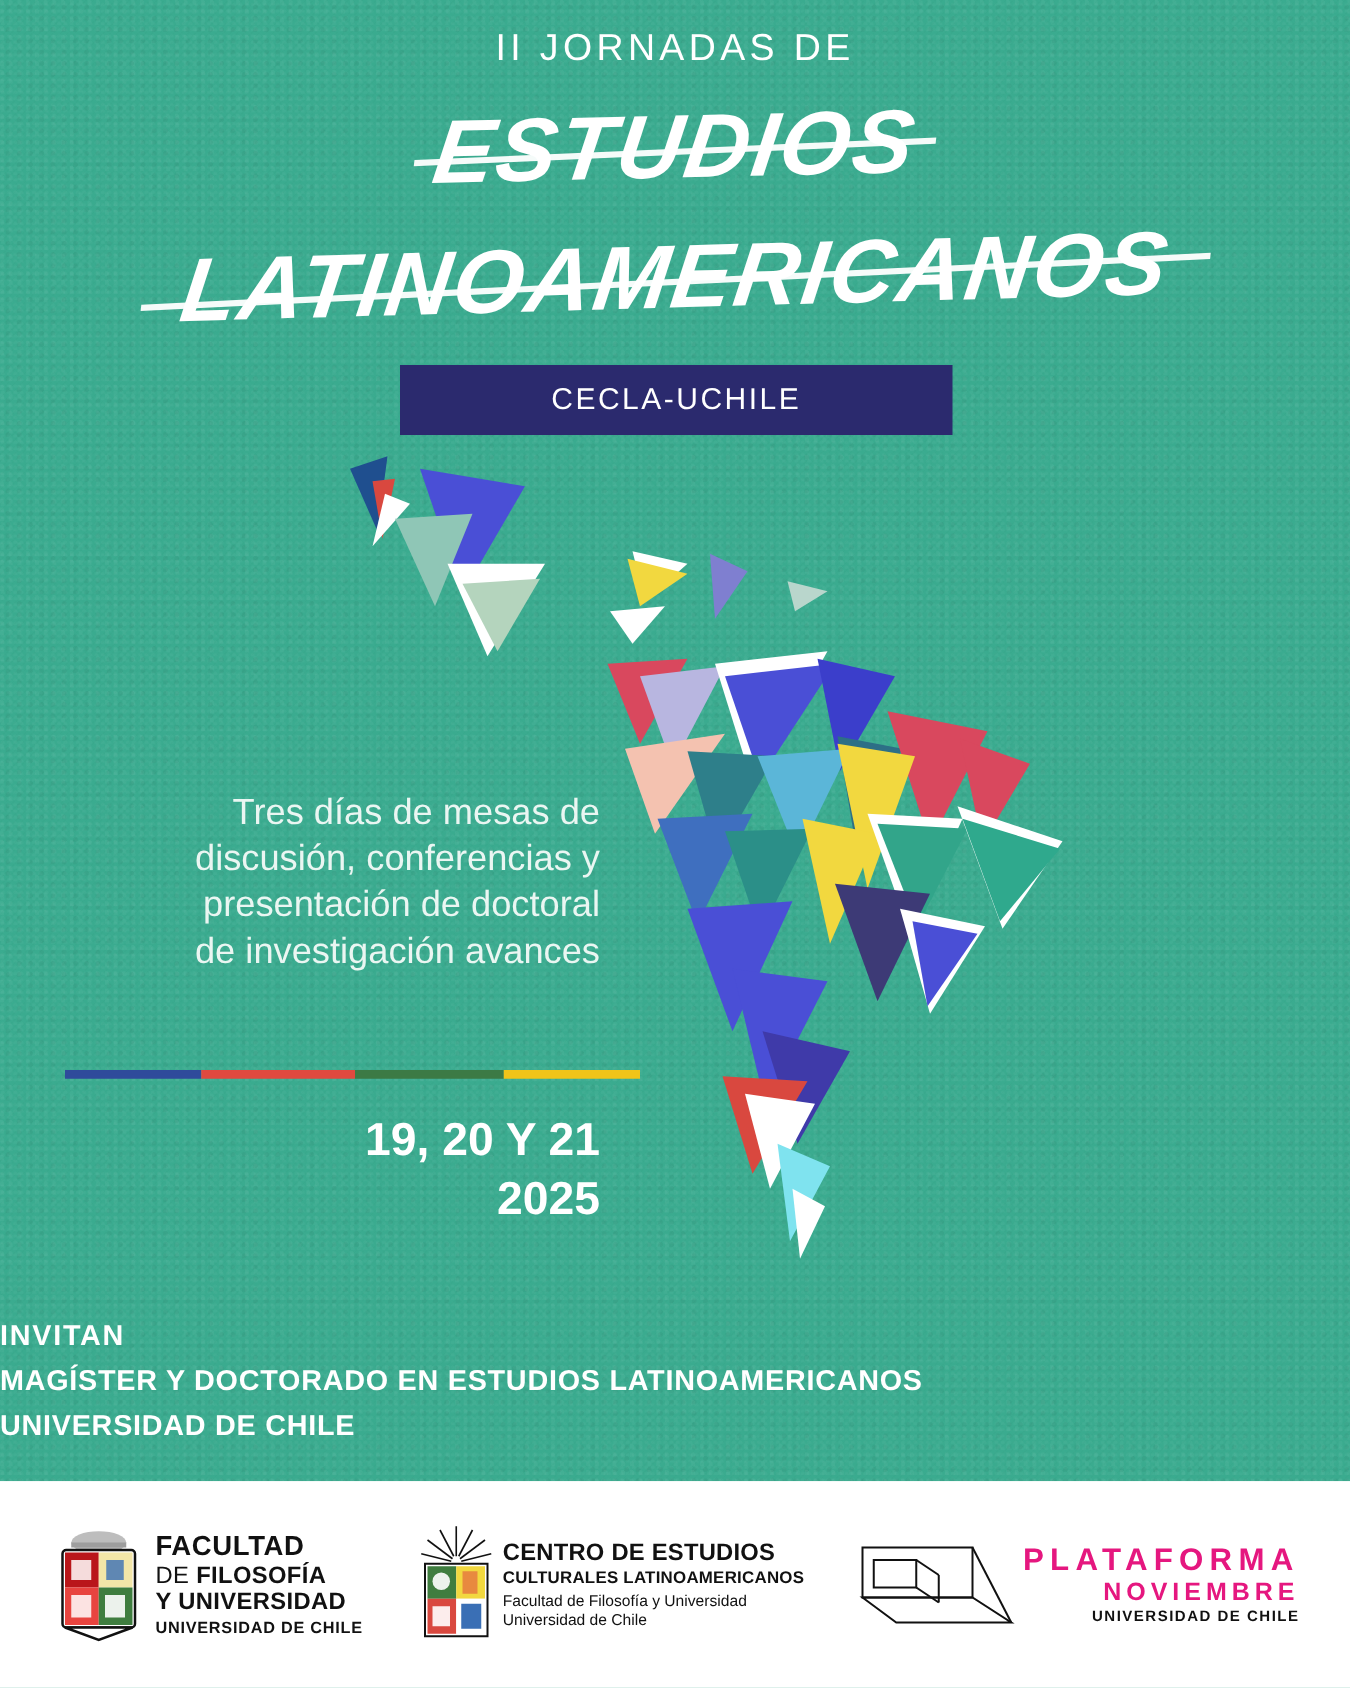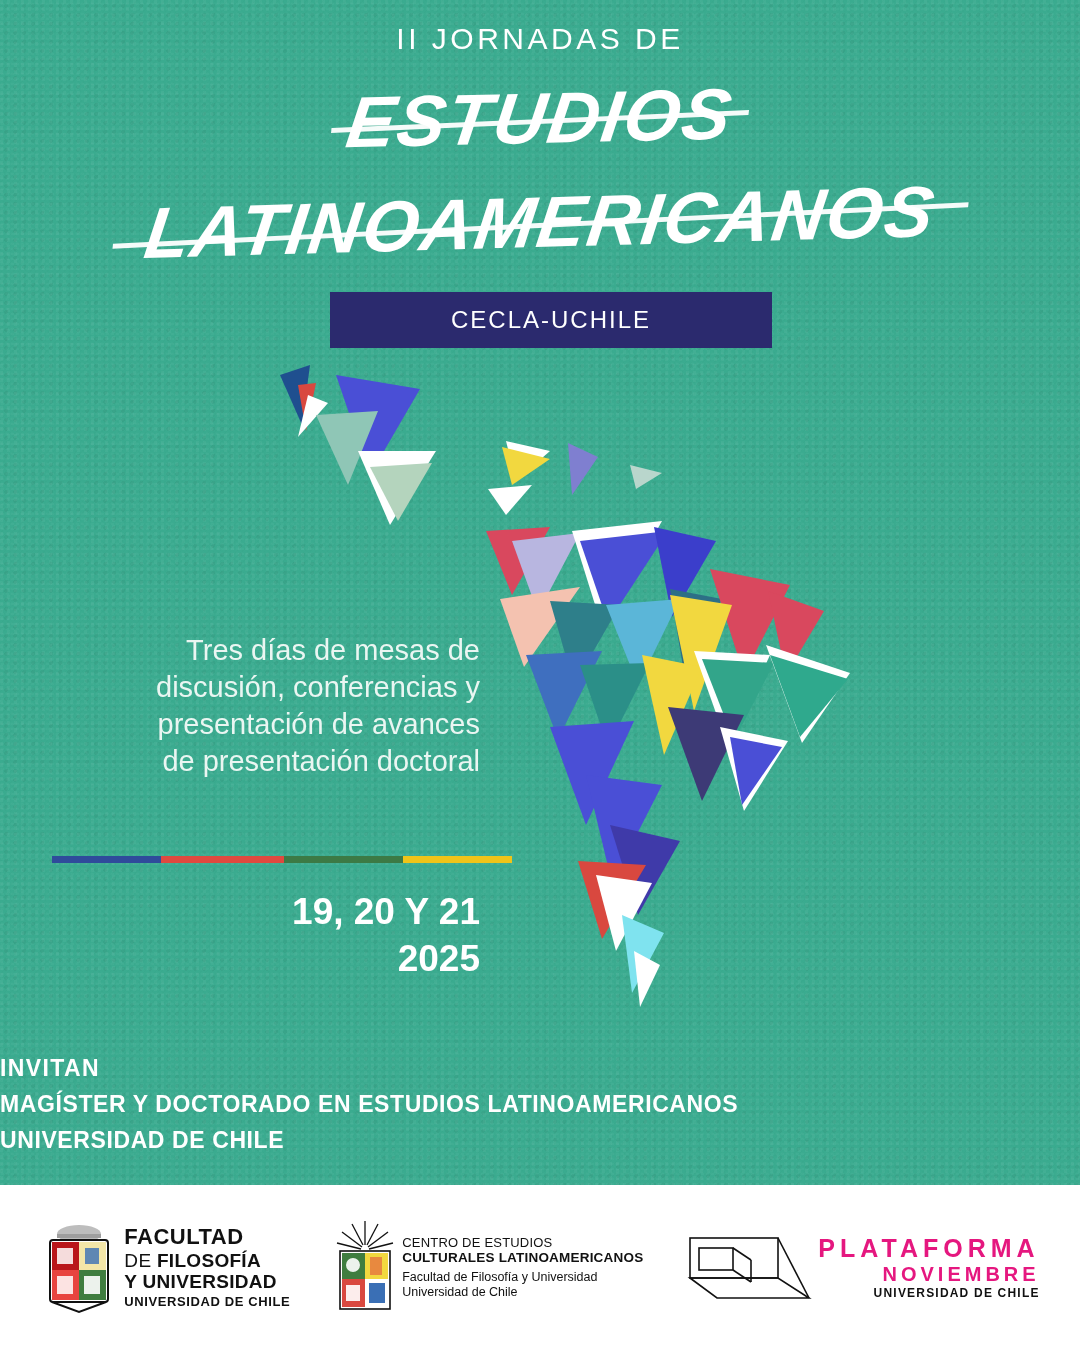--- a/index.html
+++ b/index.html
@@ -99,21 +99,20 @@
     top: 292px;
     width: 442px;
     height: 56px;
     background: #2b2a6e;
     color: #ffffff;
     font-size: 24px;
     letter-spacing: 2px;
     display: flex;
     align-items: center;
     justify-content: center;
-    margin-left: 10px;
   }
 
   
   .map-art {
     position: absolute;
     left: 250px;
     top: 355px;
     width: 650px;
     height: 680px;
   }
@@ -184,21 +183,21 @@
   .logo { display: flex; align-items: center; gap: 6px; }
 
   .fac-text { line-height: 1.12; }
   .fac-text .t1 { font-size: 22px; font-weight: 700; color: #111; letter-spacing: 0.5px; }
   .fac-text .t2 { font-size: 19px; color: #111; letter-spacing: 0.3px; }
   .fac-text .t2 b { font-weight: 700; }
   .fac-text .t3 { font-size: 19px; font-weight: 700; color: #111; letter-spacing: 0.3px; }
   .fac-text .t4 { font-size: 13px; font-weight: 700; color: #111; letter-spacing: 0.6px; margin-top: 3px; }
 
   .cecla-text { line-height: 1.18; }
-  .cecla-text .c1 { font-size: 13px; font-weight: 400; color: #111; letter-spacing: 0.2px; }
+  .cecla-text .c1 { font-size: 19px; font-weight: 700; color: #111; letter-spacing: 0.2px; }
   .cecla-text .c2 { font-size: 13.5px; font-weight: 700; color: #111; letter-spacing: 0.2px; }
   .cecla-text .c3 { font-size: 12.5px; color: #111; margin-top: 4px; }
   .cecla-text .c4 { font-size: 12.5px; color: #111; }
 
   .plat-text { line-height: 1.1; }
   .plat-text .p1 { font-size: 25px; font-weight: 700; color: #e5177f; letter-spacing: 5px; }
   .plat-text .p2 { font-size: 20px; font-weight: 700; color: #e5177f; letter-spacing: 4px; text-align: right;}
   .plat-text .p3 { font-size: 12px; font-weight: 700; color: #111; letter-spacing: 1.2px; text-align: right; margin-top: 2px;}
 </style>
 </head>
@@ -268,22 +267,22 @@
         <polygon points="328,506 396,510 352,584" fill="#d9483f"></polygon>
         <polygon points="346,520 402,528 366,596" fill="#ffffff"></polygon>
         <polygon points="372,560 414,578 382,638" fill="#7fe3ef"></polygon>
         <polygon points="384,596 410,610 390,652" fill="#ffffff"></polygon>
       </svg>
     </div>
 
     <div class="blurb">
       <div>Tres días de mesas de</div>
       <div>discusión, conferencias y</div>
-      <div>presentación de avances</div>
-      <div>de presentación doctoral</div>
+      <div>presentación de doctoral</div>
+      <div>de investigación avances</div>
     </div>
 
     <div class="rule">
       <span style="flex:1.1;background:#2f4b9b"></span>
       <span style="flex:1.25;background:#e0493f"></span>
       <span style="flex:1.2;background:#3c7a45"></span>
       <span style="flex:1.1;background:#f0c419"></span>
     </div>
 
     <div class="dates">

